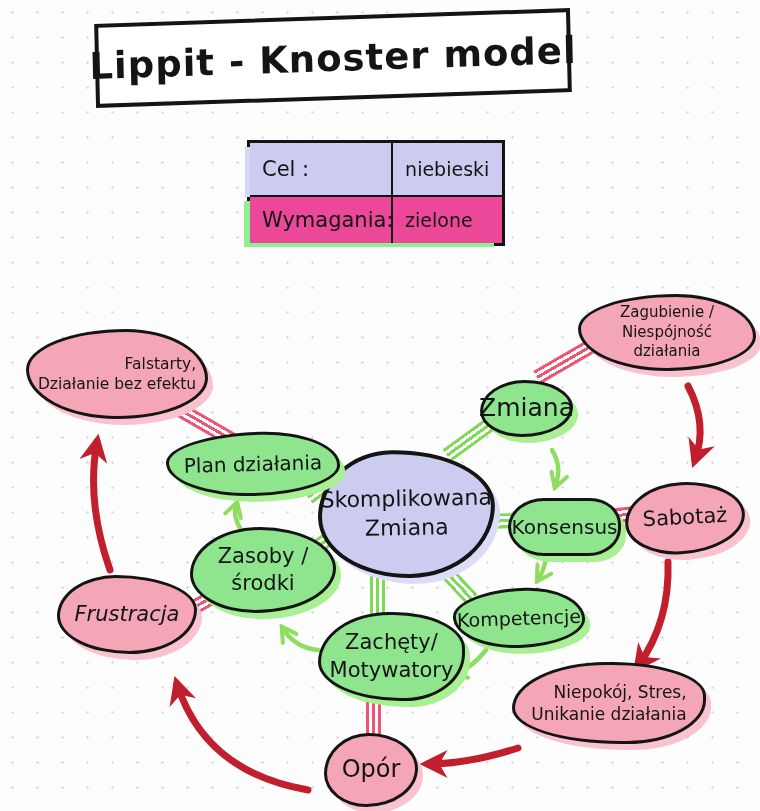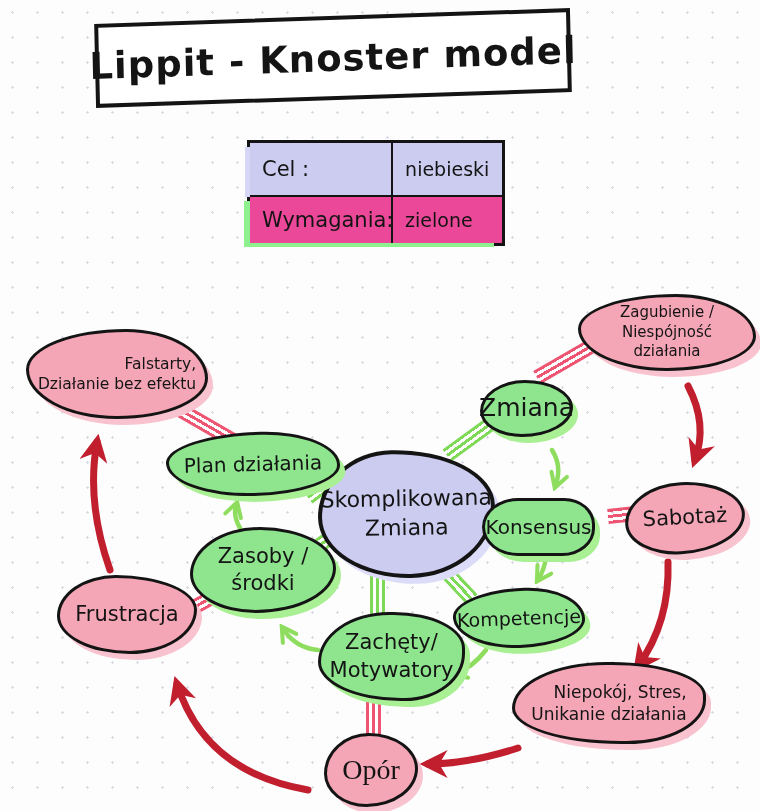--- a/index.html
+++ b/index.html
@@ -42,30 +42,30 @@
   .blue{background:#ccccf0;box-shadow:6px 7px 0 -1px #dcdcf8;}
   .green{background:#8ee58e;box-shadow:6px 7px 0 -1px #a9ef93;}
   .pink{background:#f5a6b6;box-shadow:6px 7px 0 -1px #f8c3cf;}
   .r1{border-radius:48% 52% 55% 45% / 55% 48% 52% 45%;}
   .r2{border-radius:55% 45% 50% 50% / 45% 55% 45% 55%;}
   .r3{border-radius:42% 58% 48% 52% / 52% 44% 56% 48%;}
   .r4{border-radius:50% 50% 42% 58% / 58% 42% 55% 45%;}
   .r5{border-radius:35% 30% 32% 35% / 55% 50% 52% 55%;}
   .n-center{left:318px;top:450px;width:177px;height:128px;font-size:22px;border-width:4px;transform:rotate(-1deg);}
   .n-vision{left:480px;top:380px;width:93px;height:57px;font-size:25px;}
-  .n-consensus{left:482px;top:498px;width:113px;height:58px;font-size:20px;}
+  .n-consensus{left:508px;top:498px;width:113px;height:58px;font-size:20px;}
   .n-competencies{left:453px;top:588px;width:132px;height:60px;font-size:19px;transform:rotate(-2deg);}
   .n-incentives{left:318px;top:612px;width:147px;height:89px;font-size:21px;}
   .n-resources{left:190px;top:527px;width:146px;height:86px;font-size:21px;}
   .n-plan{left:166px;top:432px;width:174px;height:64px;font-size:20px;transform:rotate(-1.5deg);}
   .n-confusion{left:578px;top:294px;width:178px;height:77px;font-size:15px;}
   .n-sabotage{left:625px;top:482px;width:120px;height:72px;font-size:21px;transform:rotate(-3deg);}
   .n-anxiety{left:512px;top:662px;width:194px;height:82px;font-size:17px;text-align:right;}
-  .n-resistance{left:324px;top:733px;width:94px;height:74px;font-size:28px;font-family:Liberation Serif, serif;}
-  .n-frustration{left:57px;top:575px;width:140px;height:79px;font-size:21px;}
+  .n-resistance{left:324px;top:733px;width:94px;height:74px;font-size:24px;}
+  .n-frustration{left:57px;top:575px;width:140px;height:79px;font-size:21px;font-style:italic;}
   .n-falstarty{left:26px;top:329px;width:182px;height:90px;font-size:15.5px;text-align:right;}
   
   .conn{position:absolute;height:15px;transform-origin:left center;z-index:4;}
   .conn-v{position:absolute;width:15px;z-index:4;}
   .cg{background:linear-gradient(to bottom,#7ed957 0 3px,transparent 3px 6px,#7ed957 6px 9px,transparent 9px 12px,#7ed957 12px 15px);}
   .cr{background:linear-gradient(to bottom,#ee5572 0 3px,transparent 3px 6px,#ee5572 6px 9px,transparent 9px 12px,#ee5572 12px 15px);}
   .cgv{background:linear-gradient(to right,#7ed957 0 3px,transparent 3px 6px,#7ed957 6px 9px,transparent 9px 12px,#7ed957 12px 15px);}
   .crv{background:linear-gradient(to right,#ee5572 0 3px,transparent 3px 6px,#ee5572 6px 9px,transparent 9px 12px,#ee5572 12px 15px);}
   
   .overlay{position:absolute;left:0;top:0;width:760px;height:811px;z-index:6;pointer-events:none;}

